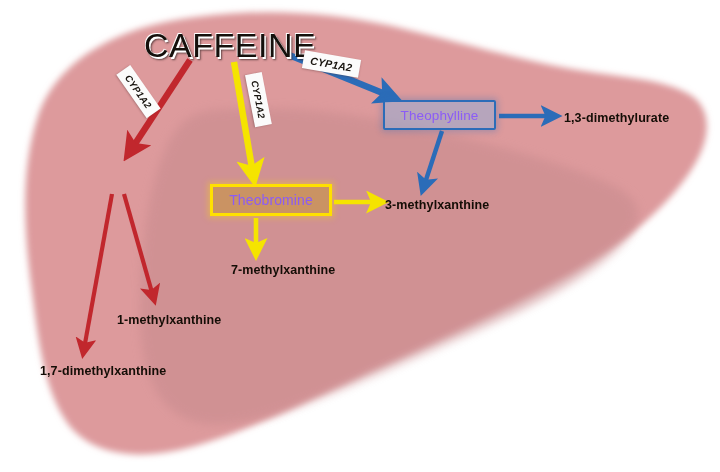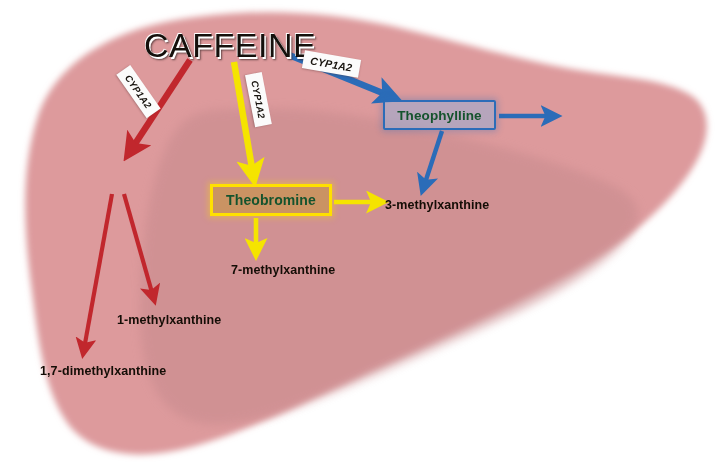--- a/index.html
+++ b/index.html
@@ -25,22 +25,22 @@
     height: 472px;
   }
   #arrows-svg { pointer-events: none; }
 
   .node-box {
     position: absolute;
     box-sizing: border-box;
     display: flex;
     align-items: center;
     justify-content: center;
-    font-weight: bold;
-    color: #14532d;
+    font-weight: normal;
+    color: #8b5cf6;
     white-space: nowrap;
     letter-spacing: .1px;
   }
   .box-paraxanthine {
     left: 70px; top: 160px; width: 120px; height: 31px;
     border: 2.5px solid #c1272d;
     background: rgba(205, 110, 110, 0.30);
     font-size: 13.5px;
     border-radius: 2px;
     box-shadow: 0 0 5px 2px rgba(193,39,45,0.30);
@@ -205,18 +205,19 @@
 
   <div id="caffeine-title">CAFFEINE</div>
 
   <div class="enzyme-tag tag-red">CYP1A2</div>
   <div class="enzyme-tag tag-yellow">CYP1A2</div>
   <div class="enzyme-tag tag-blue">CYP1A2</div>
 
   <div class="node-box box-theobromine">Theobromine</div>
   <div class="node-box box-theophylline">Theophylline</div>
 
+  <div class="metabolite m-13dimethylurate">1,3-dimethylurate</div>
   <div class="metabolite m-3methylxanthine">3-methylxanthine</div>
   <div class="metabolite m-7methylxanthine">7-methylxanthine</div>
   <div class="metabolite m-1methylxanthine">1-methylxanthine</div>
   <div class="metabolite m-17dimethylxanthine">1,7-dimethylxanthine</div>
 
 </div>
 
 </body></html>

